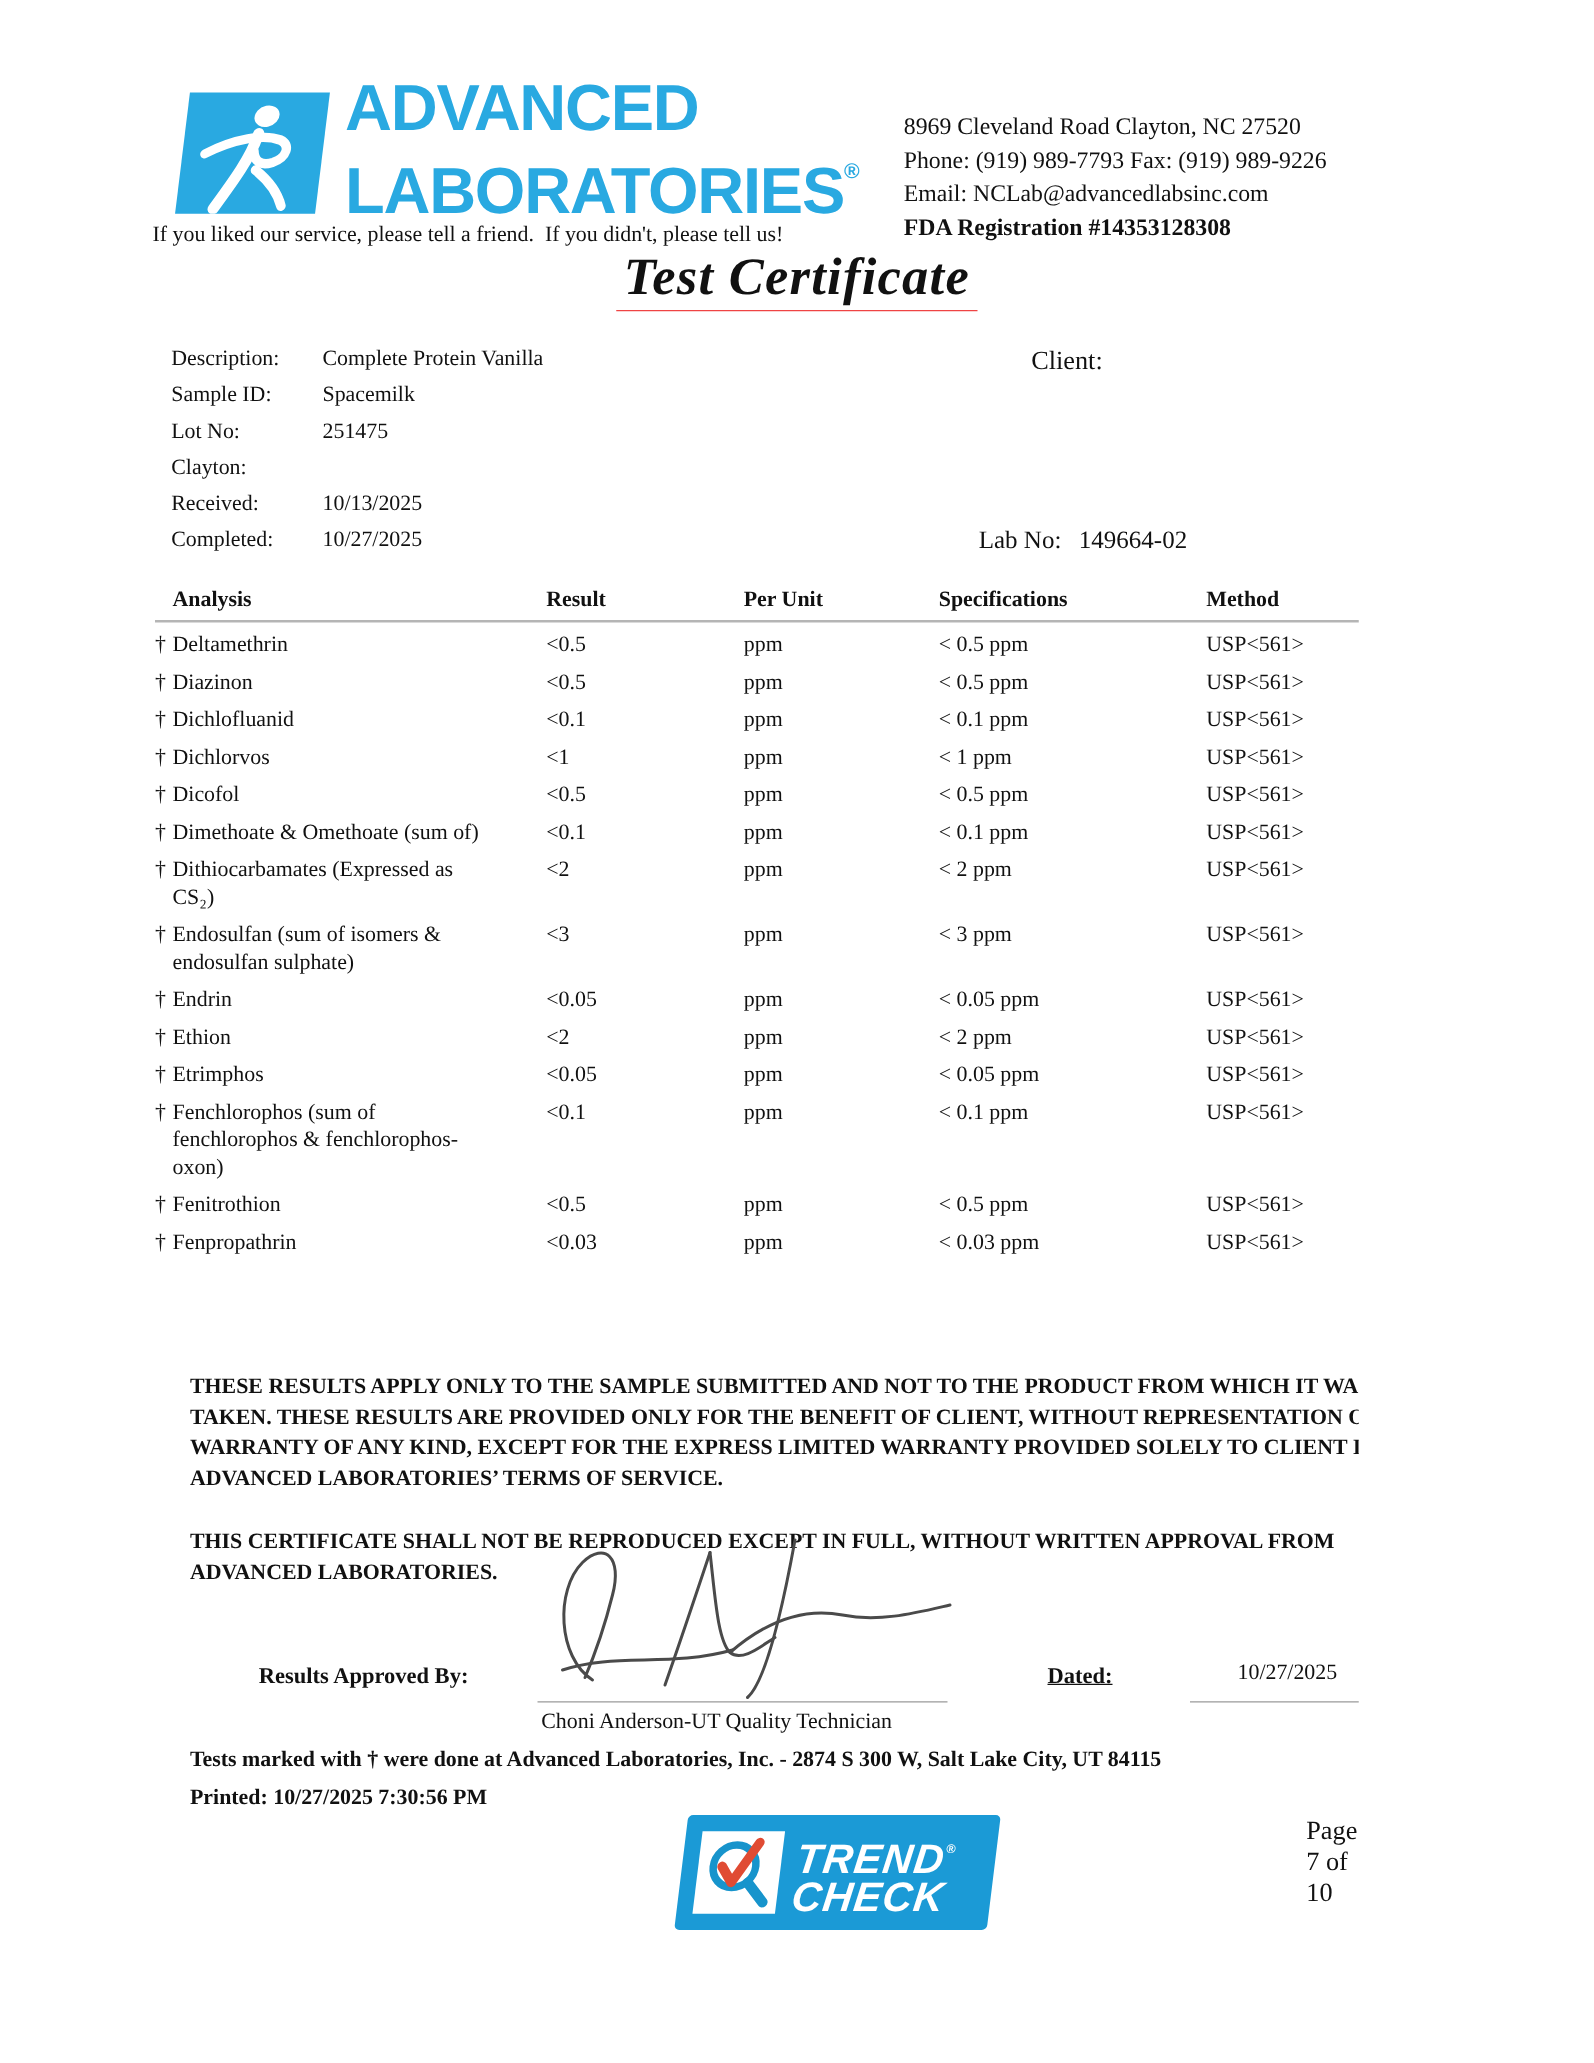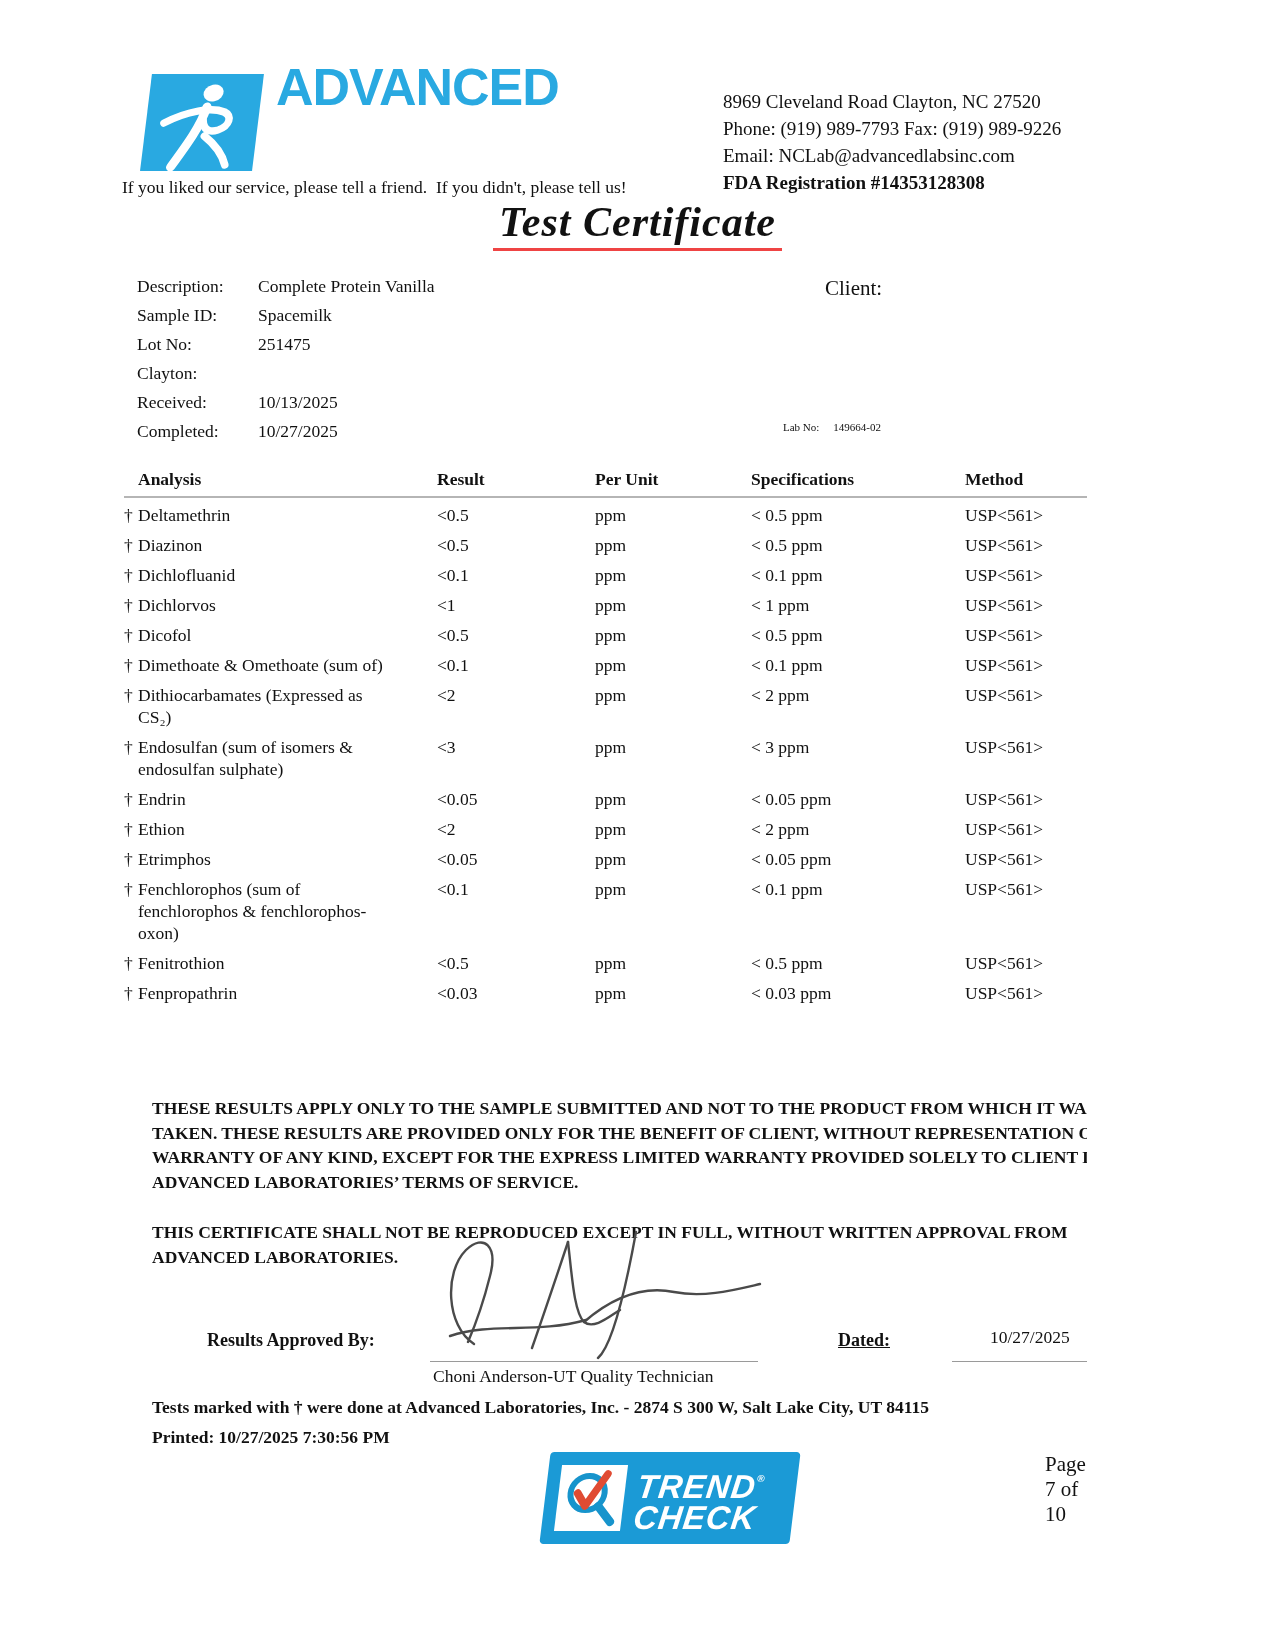--- a/index.html
+++ b/index.html
@@ -12,27 +12,27 @@
   .al-text{left:276px;top:63px;font-family:"Liberation Sans",sans-serif;font-weight:bold;
            color:#29a9e1;font-size:52px;line-height:49px;letter-spacing:-1px;white-space:nowrap;}
   .al-text sup{font-size:17px;vertical-align:28px;letter-spacing:0;}
   .tagline{left:122px;top:177px;font-size:17.5px;white-space:pre-wrap;}
   .addr{left:723px;top:88px;font-size:19px;line-height:27px;}
   .addr .fda{font-weight:bold;}
 
   
   .title-wrap{left:0;top:198px;width:1275px;text-align:center;}
   .title{display:inline-block;font-size:42px;font-weight:bold;font-style:italic;
-         border-bottom:3px solid #ef4444;padding:0 6px 2px 6px;letter-spacing:1px;}
+         border-bottom:1px solid #ef4444;padding:0 6px 2px 6px;letter-spacing:1px;}
 
   
   .info-label{left:137px;width:115px;font-size:17.5px;}
   .info-value{left:258px;font-size:17.5px;}
   .client{left:825px;top:276px;font-size:21px;}
-  .labno{left:783px;top:421px;font-size:11px;}
+  .labno{left:783px;top:421px;font-size:20px;}
   .labno .v{margin-left:14px;}
 
   
   .tbl{left:124px;top:464px;width:1014px;font-size:17.5px;}
   .trow{display:grid;grid-template-columns:313px 158px 156px 214px 173px;
         align-items:start;padding:4px 0;line-height:22px;}
   .thead{font-weight:bold;padding-bottom:6px;}
   .thead .a{padding-left:14px;}
   .rule{height:0;border-top:2px solid #b5b5b5;margin:0 0 2px 0;}
   .a{position:relative;padding-left:14px;padding-right:41px;}
@@ -72,20 +72,21 @@
   <div class="abs al-box">
     <svg width="112" height="97" viewBox="0 0 112 97">
       <ellipse cx="64" cy="19" rx="10" ry="8.5" fill="#fff" transform="rotate(-12 64 19)"></ellipse>
       <path d="M30,93 C44,70 55,52 59,33" stroke="#fff" stroke-width="9" fill="none" stroke-linecap="round"></path>
       <path d="M18,49 C40,37 63,33 77,38 C86,42 84,52 73,56 C64,59 58,55 57,47" stroke="#fff" stroke-width="7.5" fill="none" stroke-linecap="round"></path>
       <path d="M60,62 C71,70 80,80 84,91" stroke="#fff" stroke-width="7.5" fill="none" stroke-linecap="round"></path>
     </svg>
   </div>
   <div class="abs al-text">
     <div>ADVANCED</div>
+    <div><span>LABORATORIES</span><sup>®</sup></div>
   </div>
   <div class="abs tagline">If you liked our service, please tell a friend.  If you didn't, please tell us!</div>
 
   <div class="abs addr">
     <div>8969 Cleveland Road Clayton, NC 27520</div>
     <div>Phone: (919) 989-7793 Fax: (919) 989-9226</div>
     <div>Email: NCLab@advancedlabsinc.com</div>
     <div class="fda">FDA Registration #14353128308</div>
   </div>
 

